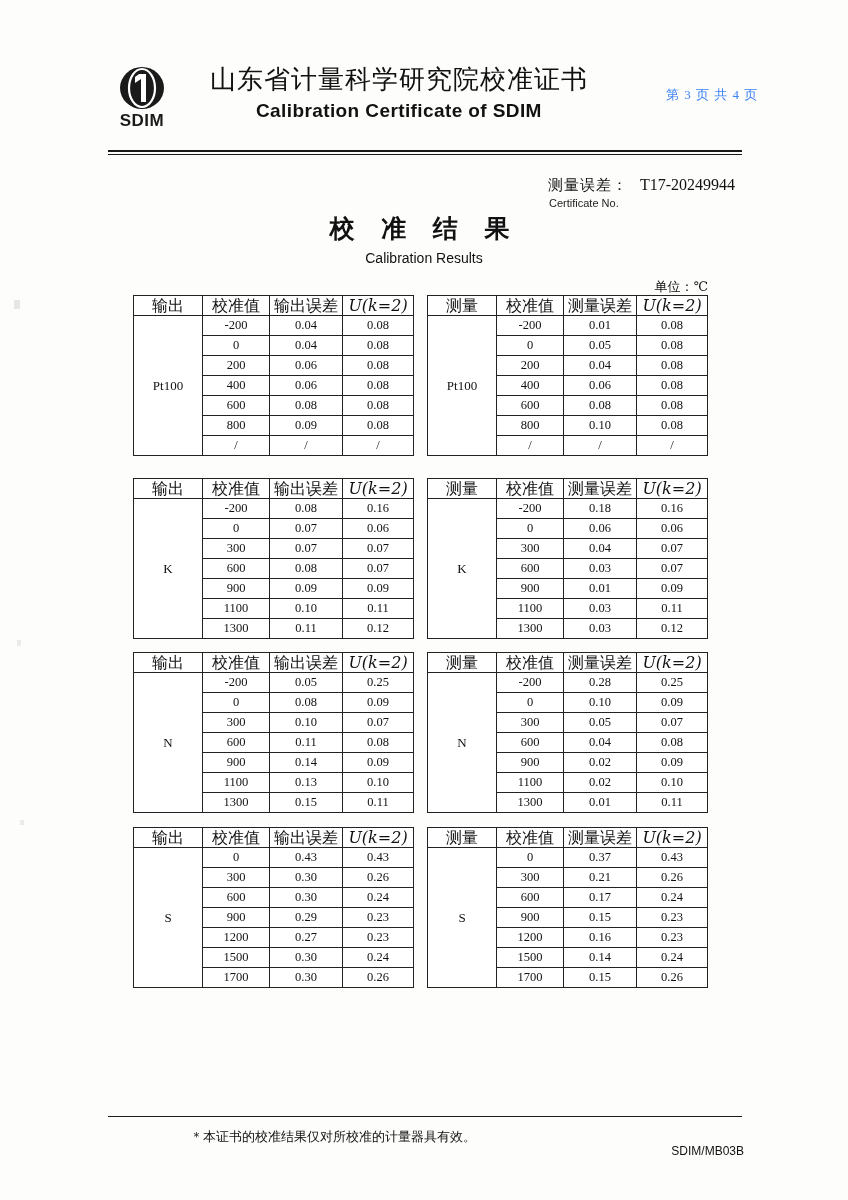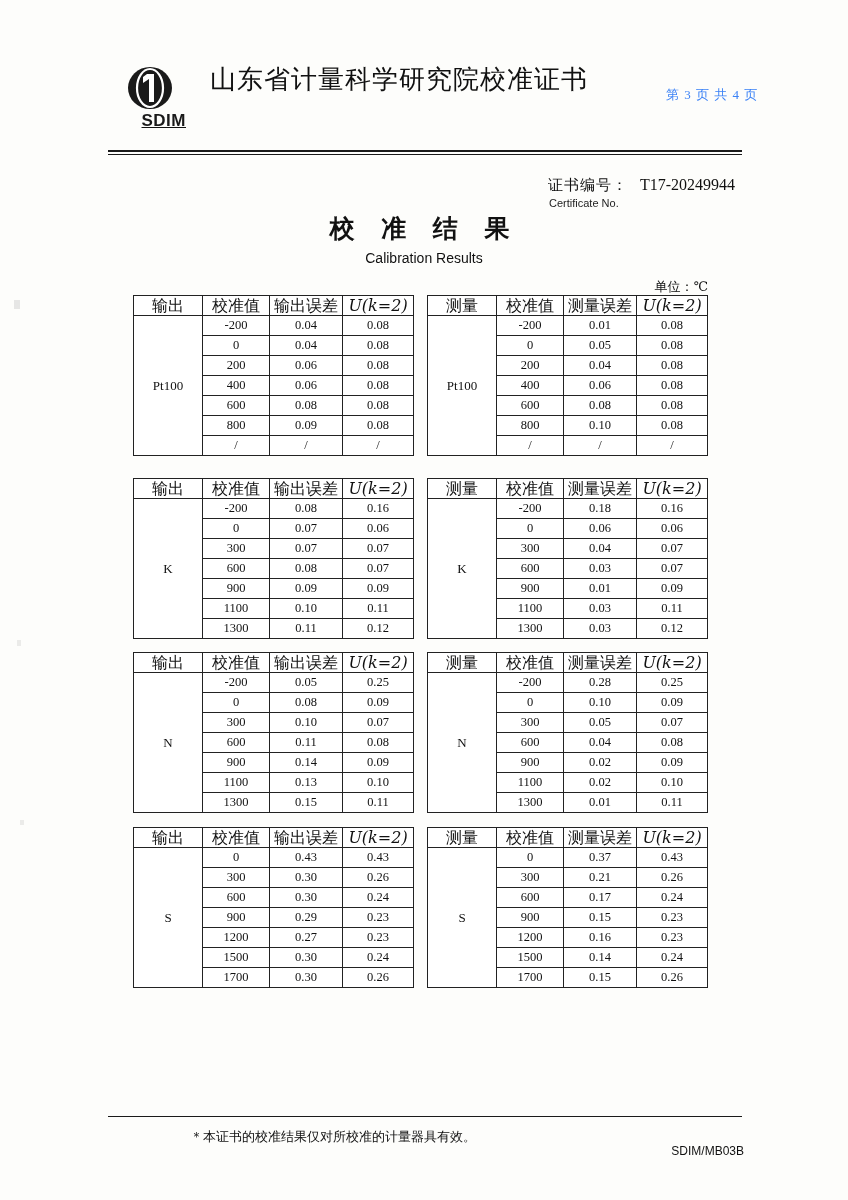--- a/index.html
+++ b/index.html
@@ -24,26 +24,25 @@
   
   .header {
     position: absolute;
     left: 106px;
     top: 62px;
     width: 640px;
     height: 78px;
   }
   .logo {
     position: absolute;
-    left: 8px;
+    left: 0;
     top: 4px;
     width: 72px;
     height: 66px;
-    text-align: right;
-    text-decoration: underline;
+    text-align: center;
   }
   .logo-mark {
     width: 48px;
     height: 44px;
     margin: 0 auto;
     position: relative;
   }
   .logo-mark svg { display:block; }
   .logo-text {
     font-family: "Liberation Sans", sans-serif;
@@ -237,27 +236,28 @@
       <div class="logo-mark">
         <svg width="48" height="44" viewBox="0 0 48 44" aria-hidden="true">
           <ellipse cx="24" cy="22" rx="22" ry="21" fill="#1a1a1a"></ellipse>
           <path d="M21 8 h7 v28 h-5 V13 l-6 4 v-6 z" fill="#ffffff"></path>
           <ellipse cx="24" cy="22" rx="13" ry="19" fill="none" stroke="#ffffff" stroke-width="2.2"></ellipse>
         </svg>
       </div>
       <div class="logo-text">SDIM</div>
     </div>
     <div class="title-cn">山东省计量科学研究院校准证书</div>
+    <div class="title-en">Calibration Certificate of SDIM</div>
     <div class="page-no">第 3 页 共 4 页</div>
   </div>
   <div class="rule"></div>
 
   <div class="cert-block">
     <div class="cert-line">
-      <span class="cert-label">证书编号：</span><span class="cert-value">T17-20249944</span>
+      <span class="cert-label">测量误差：</span><span class="cert-value">T17-20249944</span>
     </div>
     <div class="cert-sub">Certificate No.</div>
   </div>
 
   <div class="results-title">校 准 结 果</div>
   <div class="results-title-en">Calibration Results</div>
   <div class="unit-line">单位：℃</div>
 
   <table class="tbl" id="t-out-pt100">
       <tbody>

